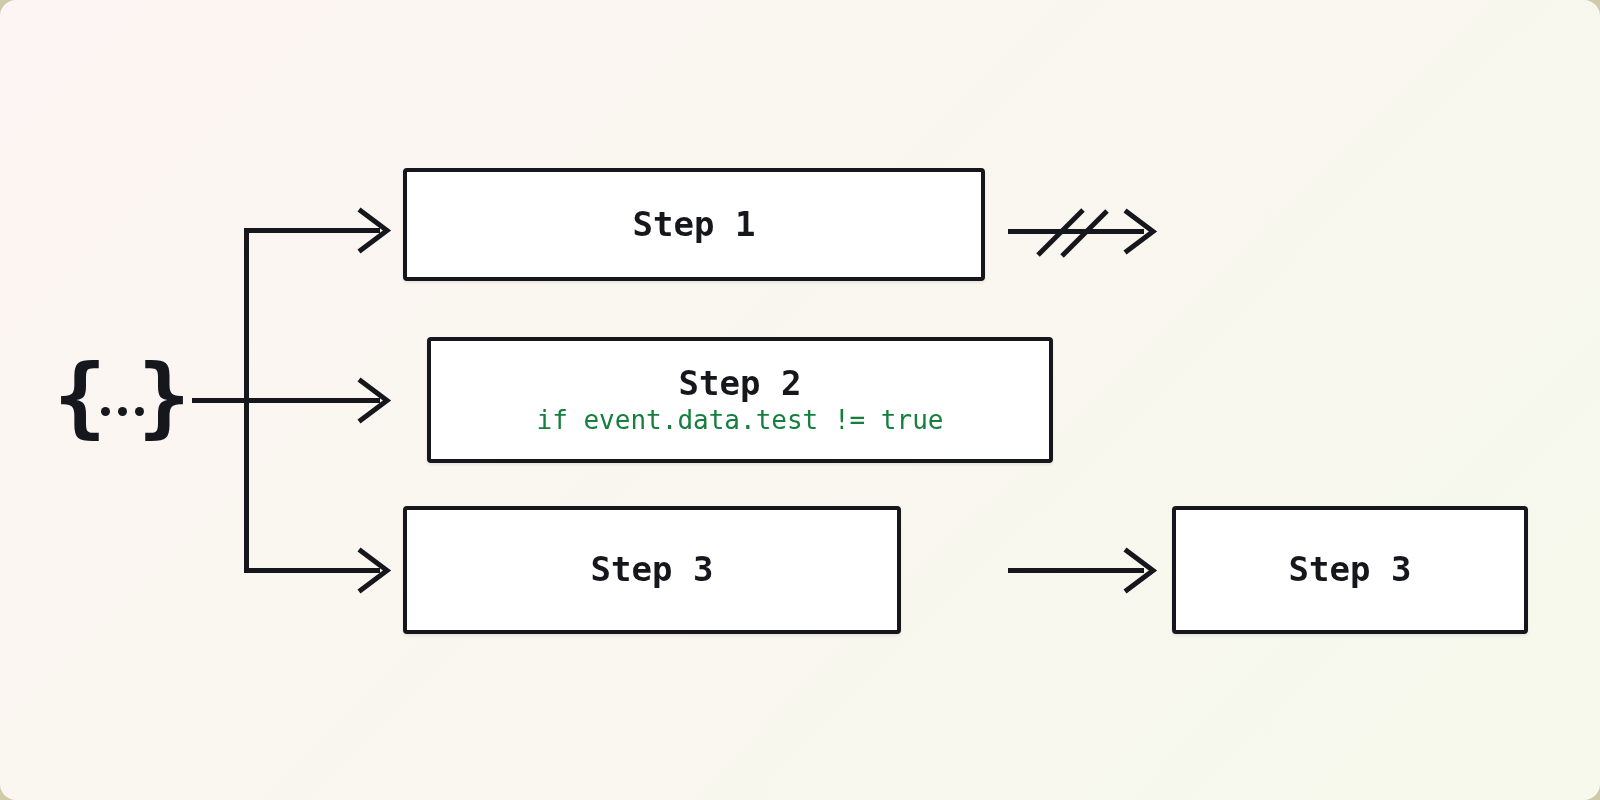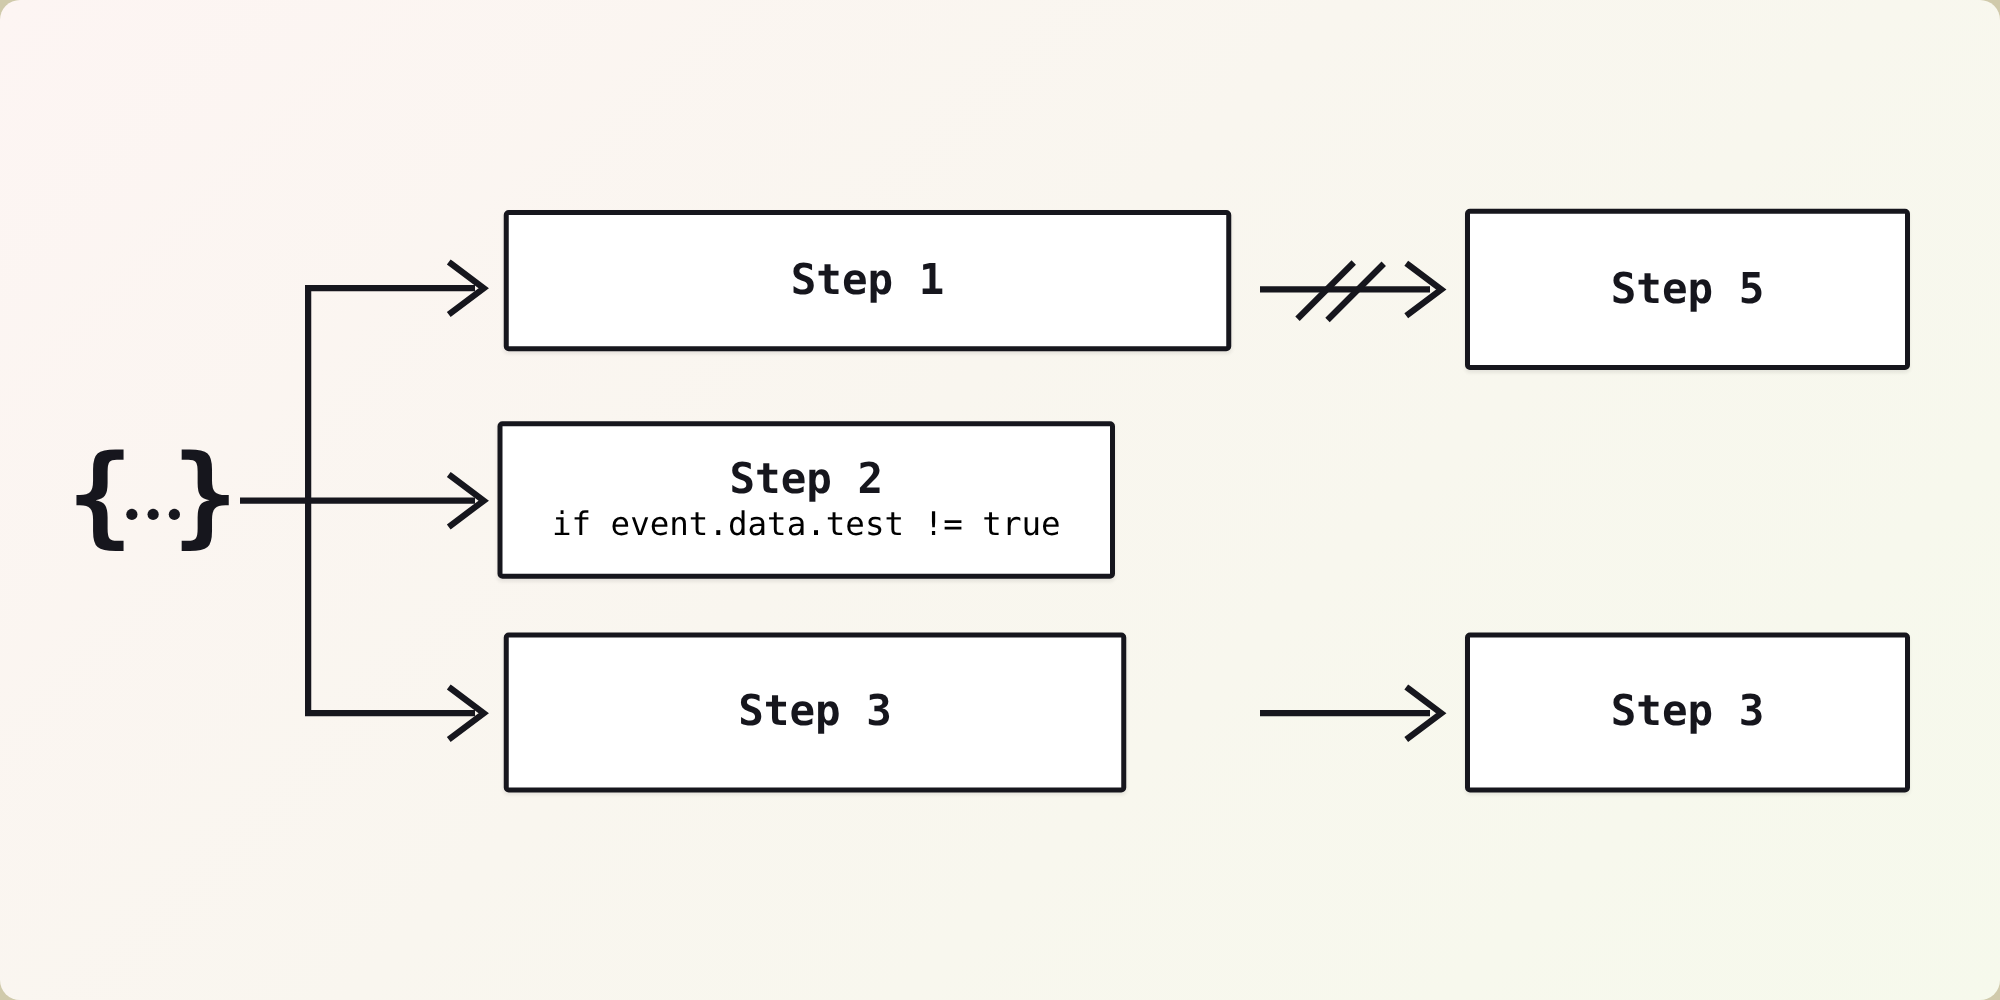--- a/index.html
+++ b/index.html
@@ -39,26 +39,26 @@
   }
   .node .label {
     font-size: 34px;
     font-weight: bold;
     color: #16161d;
     line-height: 1.1;
     white-space: nowrap;
   }
   .node .cond {
     font-size: 26px;
-    color: #000000;
+    color: #15803d;
     line-height: 1.1;
     white-space: nowrap;
   }
   .node-step1 { left: 403px; top: 168px;  width: 582px; height: 113px; }
-  .node-step2 { left: 398px; top: 337px;  width: 494px; height: 126px; }
+  .node-step2 { left: 427px; top: 337px;  width: 626px; height: 126px; }
   .node-step3 { left: 403px; top: 506px;  width: 498px; height: 128px; }
   .node-step5 { left: 1172px; top: 167px; width: 356px; height: 129px; }
   .node-step6 { left: 1172px; top: 506px; width: 356px; height: 128px; }
 
   .event-source {
     position: absolute;
     left: 62px; top: 348px;
     width: 120px; height: 96px;
     display: flex;
     align-items: center;
@@ -126,21 +126,18 @@
 
   <div class="node node-step2">
     <span class="label">Step 2</span>
     <span class="cond">if event.data.test != true</span>
   </div>
 
   <div class="node node-step3">
     <span class="label">Step 3</span>
   </div>
 
-  <div class="node node-step5">
-    <span class="label">Step 5</span>
-  </div>
 
   <div class="node node-step6">
     <span class="label">Step 3</span>
   </div>
 
 </div>
 
 </body></html>

